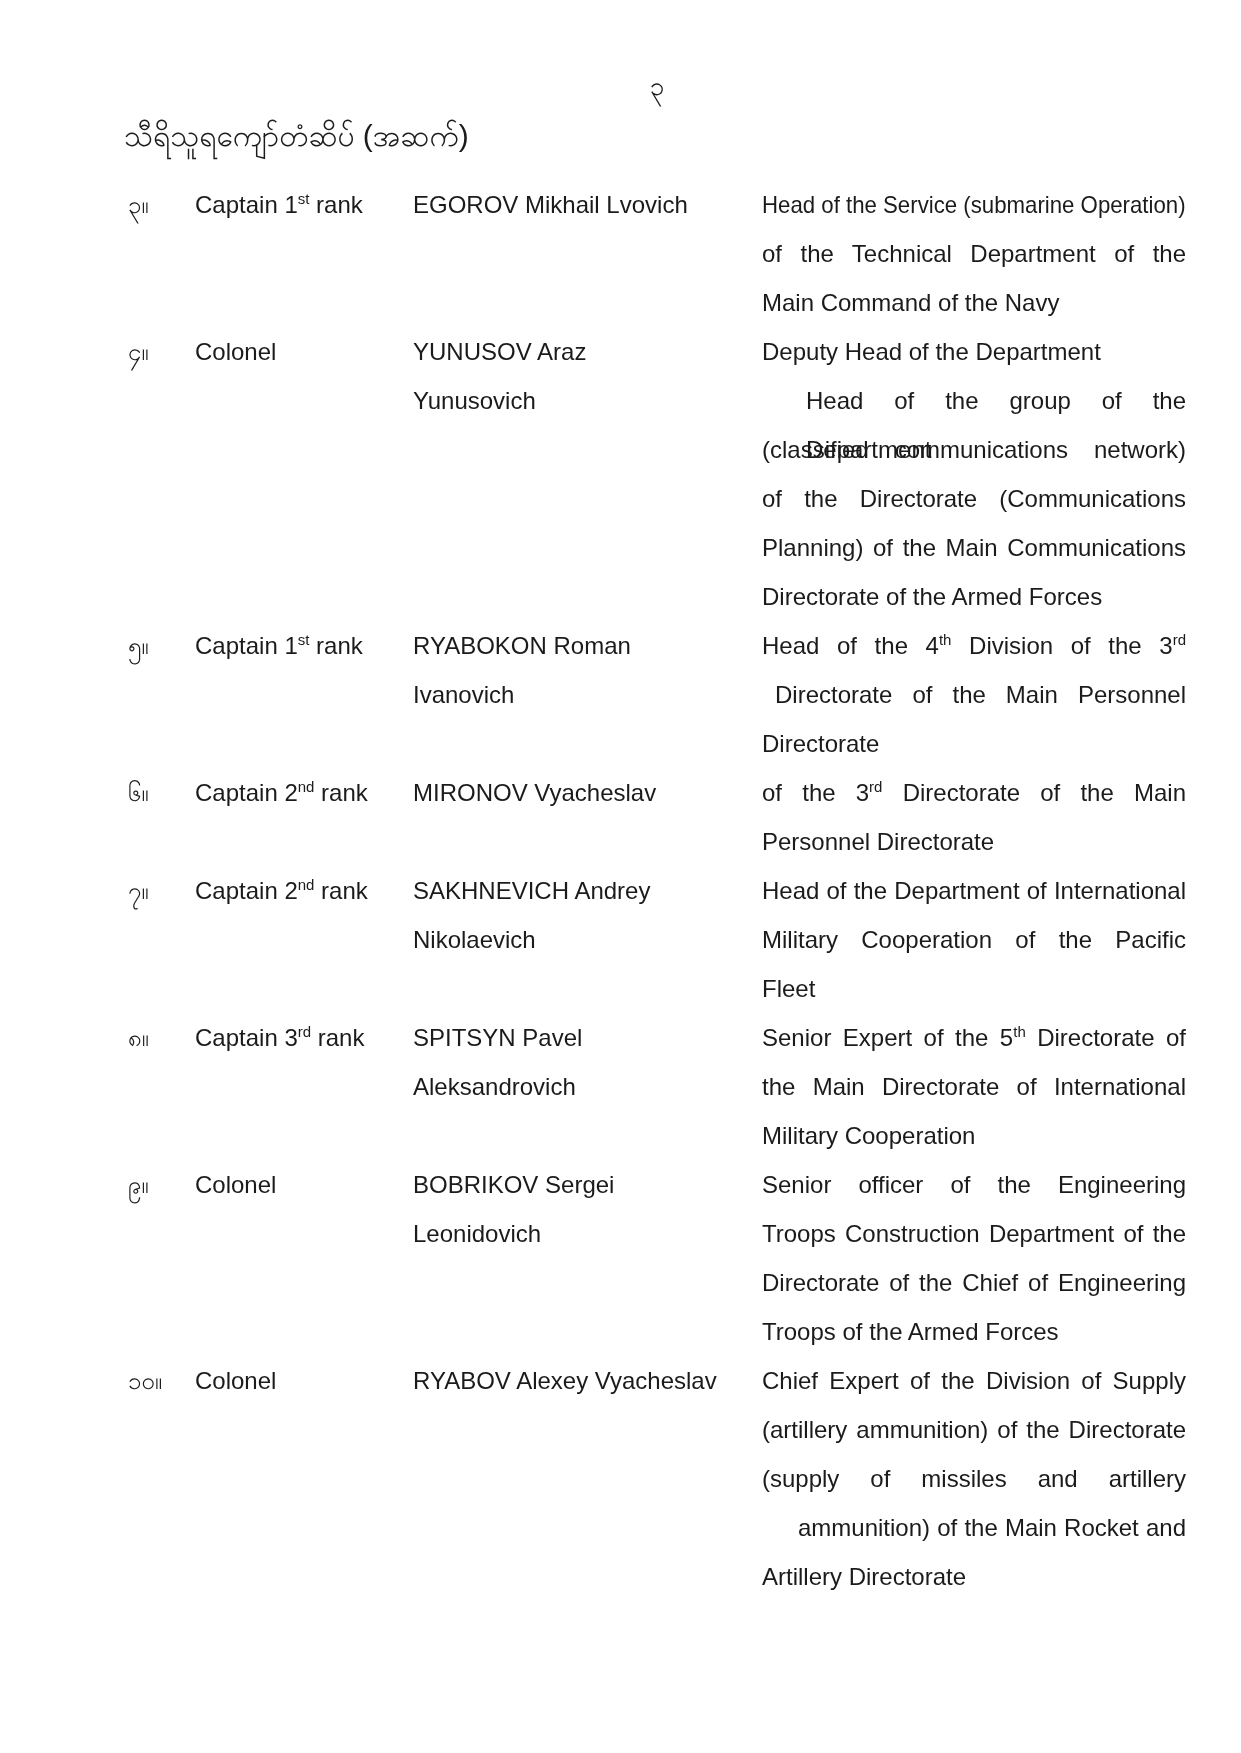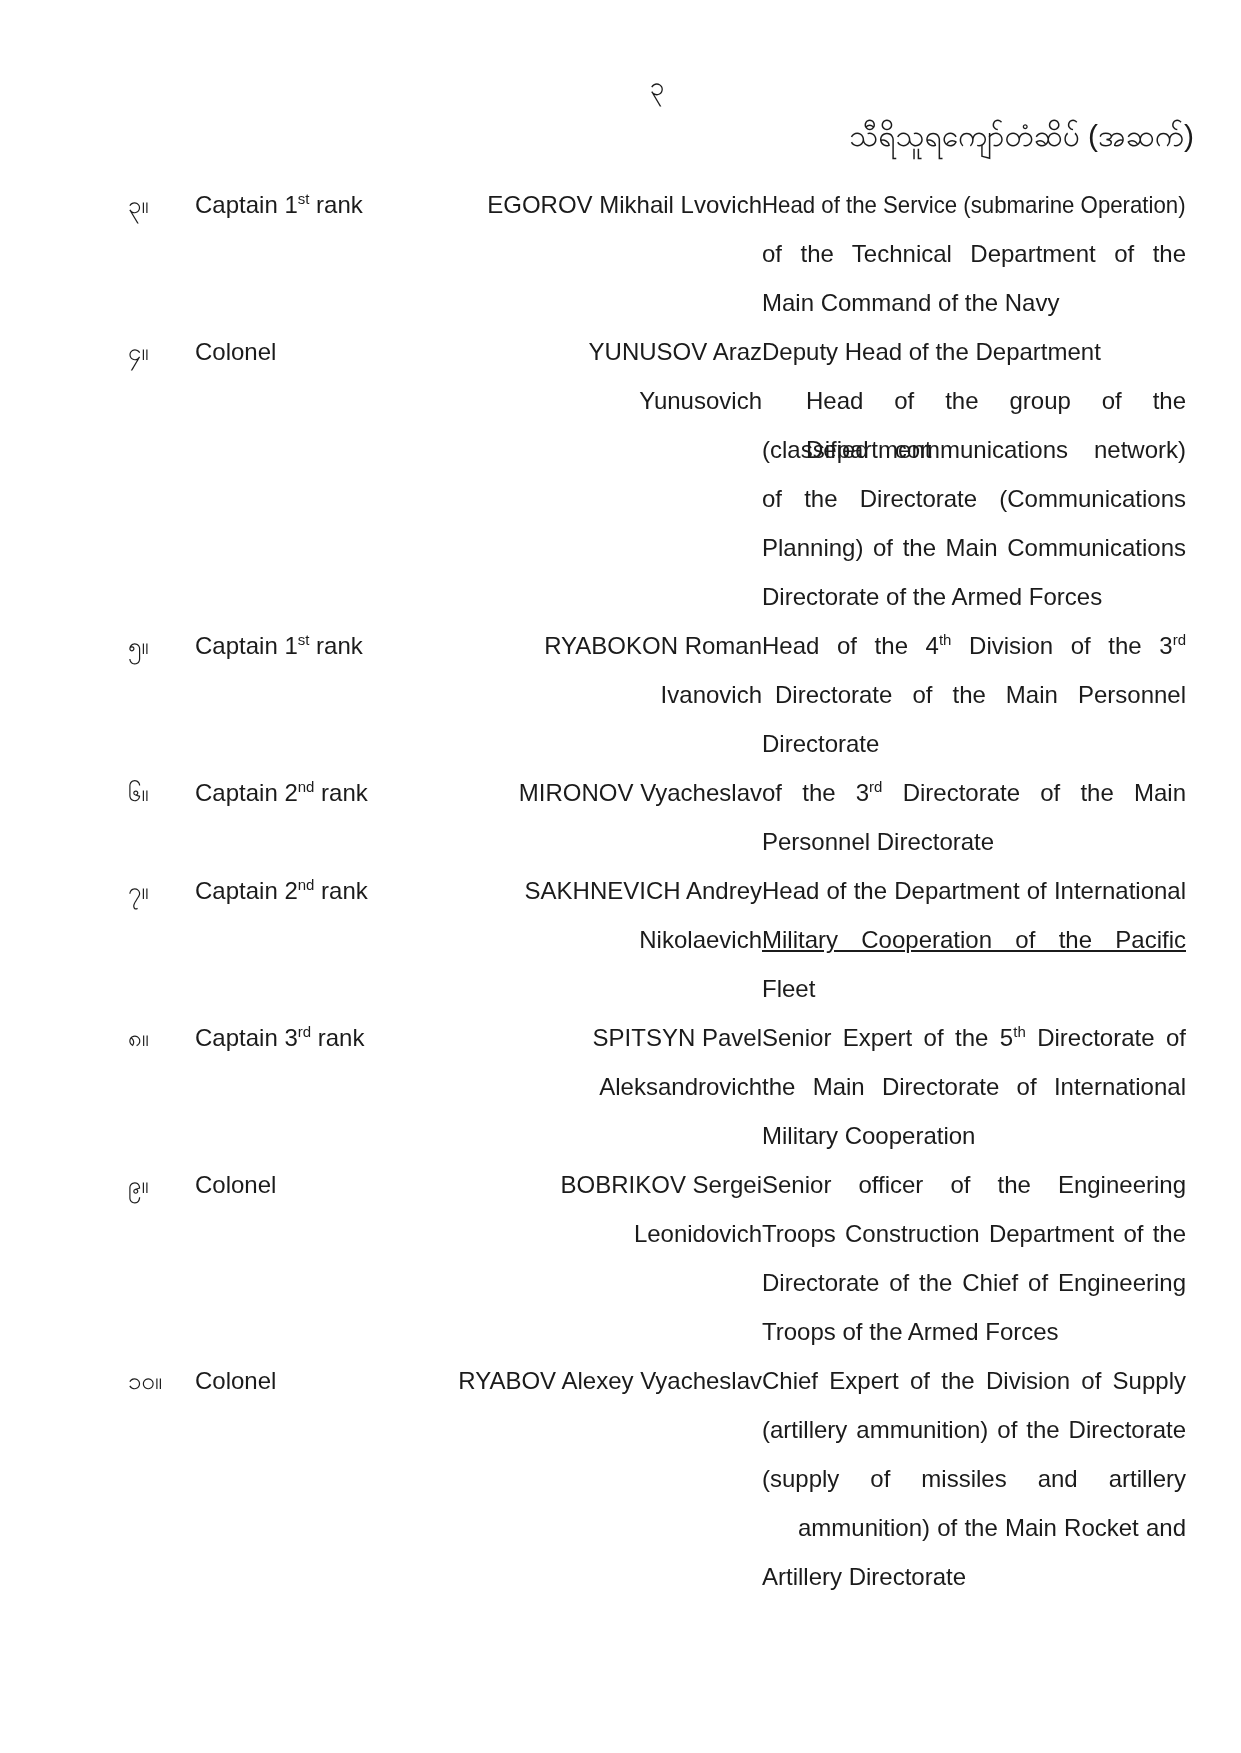--- a/index.html
+++ b/index.html
@@ -9,29 +9,29 @@
     background:#ffffff;
     color:#1b1b1b;
     font-family:"Liberation Sans", sans-serif;
     overflow:hidden;
   }
   .pageno{
     position:absolute;left:128px;top:68px;width:1058px;
     text-align:center;font-size:26px;line-height:36px;
   }
   .doc-title{
-    position:absolute;left:136px;top:108px;width:1058px;
-    text-align:right;font-size:30px;line-height:56px;
+    position:absolute;left:124px;top:108px;width:1058px;
+    text-align:left;font-size:30px;line-height:56px;
   }
   .rows{position:absolute;left:128px;top:180px;width:1058px;}
   .row{display:flex;align-items:flex-start;}
   .cell{flex:0 0 auto;}
   .c-no{width:67px;}
   .c-rank{width:218px;}
-  .c-name{width:349px;text-align:right;}
+  .c-name{width:349px;}
   .c-pos{width:424px;}
   .line{
     display:block;
     height:49px;line-height:49px;
     font-size:24px;
     white-space:nowrap;
   }
   sup{
     font-size:15px;
     line-height:0;
@@ -121,21 +121,21 @@
         </div>
         <div class="cell c-rank">
           <div class="line nline">Captain 2<sup>nd</sup> rank</div>
         </div>
         <div class="cell c-name">
           <div class="line nline">SAKHNEVICH Andrey</div>
           <div class="line nline">Nikolaevich</div>
         </div>
         <div class="cell c-pos">
           <div class="line jline" style="white-space: normal; text-align: justify; text-align-last: justify;">Head of the Department of International</div>
-          <div class="line jline" style="white-space: normal; text-align: justify; text-align-last: justify; text-decoration: underline;">Military Cooperation of the Pacific</div>
+          <div class="line jline" style="white-space: normal; text-align: justify; text-align-last: justify;">Military Cooperation of the Pacific</div>
           <div class="line lline nline">Fleet</div>
         </div>
       </div>
       <div class="row">
         <div class="cell c-no">
           <div class="line nline">၈။</div>
         </div>
         <div class="cell c-rank">
           <div class="line nline">Captain 3<sup>rd</sup> rank</div>
         </div>

